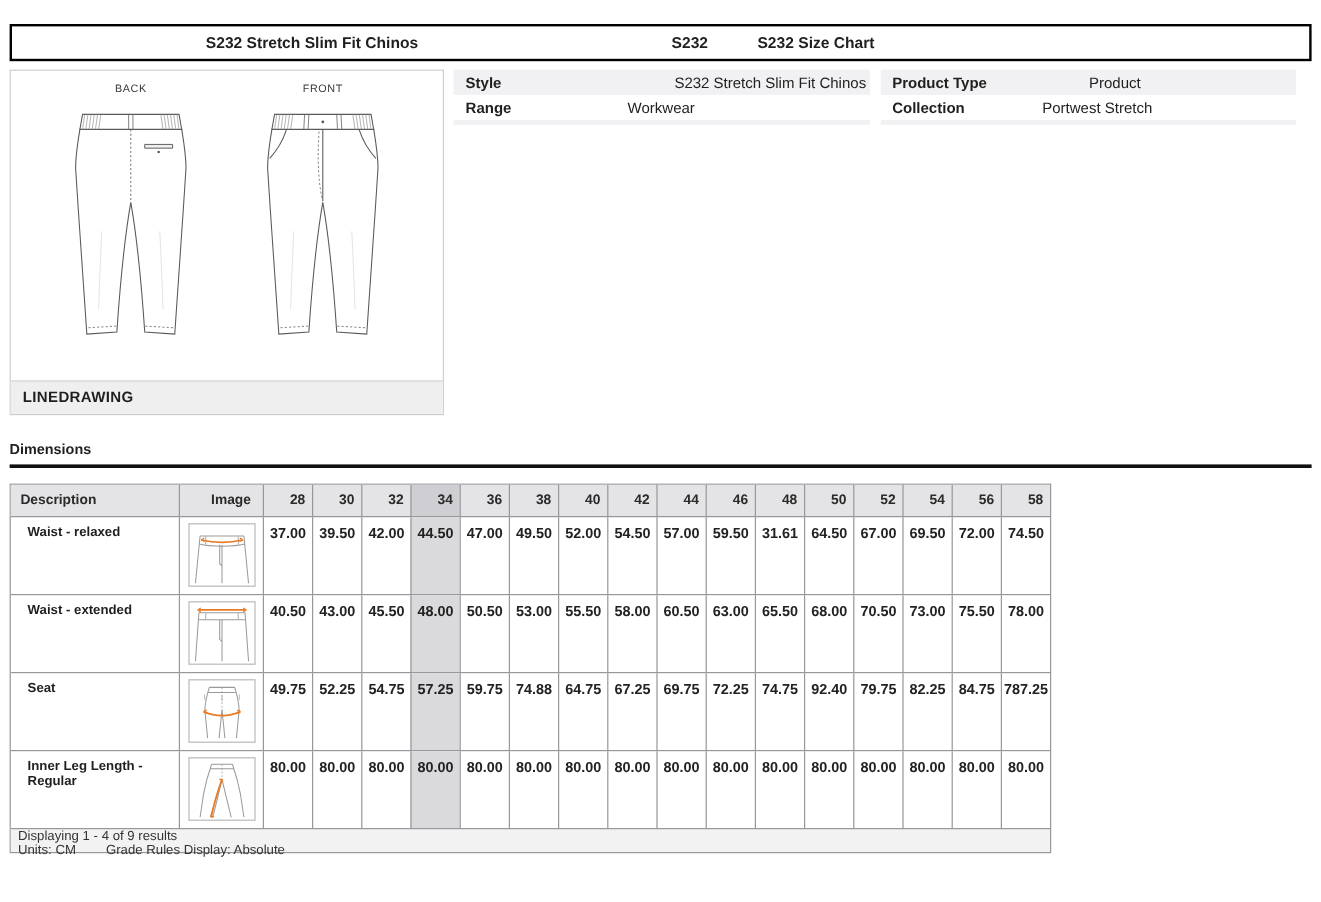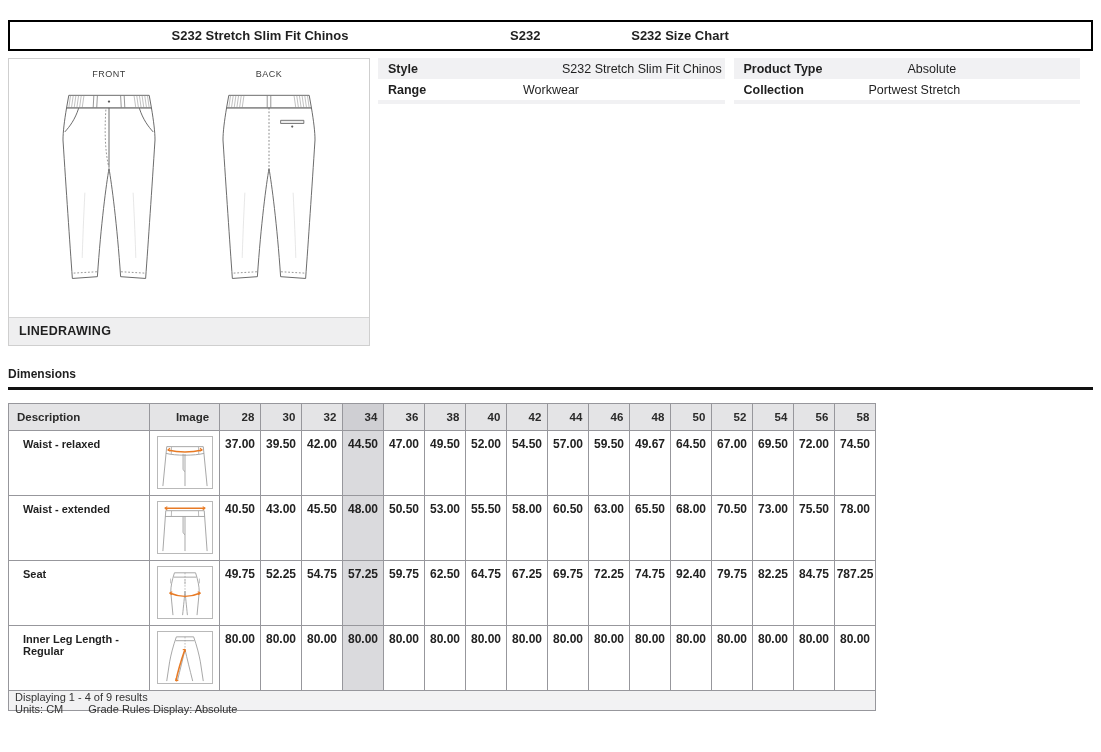--- a/index.html
+++ b/index.html
@@ -7,21 +7,21 @@
   body { width:1101px; height:752px; font-family:"Liberation Sans", sans-serif; color:#1f1f1f; overflow:hidden; }
   .page { position:relative; width:1101px; height:752px; }
 
   
   .header-bar {
     margin:20px 8px 0 8px; height:31px; border:2px solid #000;
     display:grid; grid-template-columns:500px 80px 180px 1fr; align-items:center;
     font-weight:bold; font-size:13px; background:#fff;
   }
   .hb-title { text-align:center; }
-  .hb-code  { text-align:left; }
+  .hb-code  { text-align:right; }
   .hb-chart { text-align:center; }
   .hb-status{ text-align:right; padding-right:10px; }
 
   
   .content-row { display:flex; margin:7px 8px 0 8px; align-items:flex-start; }
 
   .line-panel { width:362px; border:1px solid #cfcfcf; background:#fff; }
   .drawings { height:258px; display:flex; justify-content:center; gap:26px; padding-top:10px; overflow:hidden; }
   .fig { display:flex; flex-direction:column; align-items:center; }
   .fig-label { font-size:9px; color:#3a3a3a; letter-spacing:0.5px; margin-bottom:2px; }
@@ -72,70 +72,70 @@
     <div class="hb-title">S232 Stretch Slim Fit Chinos</div>
     <div class="hb-code">S232</div>
     <div class="hb-chart">S232 Size Chart</div>
   </div>
 
   <div class="content-row">
 
     <div class="line-panel">
       <div class="drawings">
         <div class="fig">
+          <div class="fig-label">BACK</div>
+          <svg width="134" height="210" viewBox="0 0 150 235" fill="none" stroke="#5a5a5a" stroke-width="1">
+            <path d="M27.5 30 C25 45 23.5 57 23.5 66 C27 120 31 180 34 221 L62 219 C66 160 72 115 75 98 C78 115 84 160 88 219 L116 221 C119 180 123 120 126.5 66 C126.5 57 125 45 122.5 30 Z" fill="#fff"></path>
+            <path d="M30 16 L120 16 L122.5 30 L27.5 30 Z" fill="#fff"></path>
+            <path d="M32 16 L30 30 M35 16 L33 30 M38 16 L36 30 M41 16 L39 30 M44 16 L42 30 M47 16 L45 30" stroke-width="0.6" stroke="#8a8a8a"></path>
+            <path d="M103 16 L105 30 M106 16 L108 30 M109 16 L111 30 M112 16 L114 30 M115 16 L117 30 M118 16 L120 30" stroke-width="0.6" stroke="#8a8a8a"></path>
+            <path d="M73 16.5 L73 29.5 M77 16.5 L77 29.5" stroke-width="0.7"></path>
+            <path d="M75 30 L75 97" stroke-dasharray="2 2" stroke-width="0.8"></path>
+            <path d="M88 44 L114 44 L114 47.5 L88 47.5 Z" fill="#efefef" stroke-width="0.9"></path>
+            <circle cx="101" cy="51" r="1.2" fill="#5a5a5a" stroke="none"></circle>
+            <path d="M35.5 215 L61.5 213.5 M88.5 213.5 L114.5 215" stroke-dasharray="2 2" stroke-width="0.7"></path>
+            <path d="M48 125 C46.5 155 45.5 180 45 198 M102 125 C103.5 155 104.5 180 105 198" stroke="#d9d9d9" stroke-width="0.7"></path>
+          </svg>
+        </div>
+        <div class="fig">
           <div class="fig-label">FRONT</div>
           <svg width="134" height="210" viewBox="0 0 150 235" fill="none" stroke="#5a5a5a" stroke-width="1">
             <path d="M27.5 30 C25 45 23.5 57 23.5 66 C27 120 31 180 34 221 L62 219 C66 160 72 115 75 98 C78 115 84 160 88 219 L116 221 C119 180 123 120 126.5 66 C126.5 57 125 45 122.5 30 Z" fill="#fff"></path>
             <path d="M30 16 L120 16 L122.5 30 L27.5 30 Z" fill="#fff"></path>
             <path d="M32 16 L30 30 M35 16 L33 30 M38 16 L36 30 M41 16 L39 30 M44 16 L42 30 M47 16 L45 30" stroke-width="0.6" stroke="#8a8a8a"></path>
             <path d="M103 16 L105 30 M106 16 L108 30 M109 16 L111 30 M112 16 L114 30 M115 16 L117 30 M118 16 L120 30" stroke-width="0.6" stroke="#8a8a8a"></path>
             <path d="M58 16.5 L57.3 29.5 M62 16.5 L61.3 29.5 M88 16.5 L88.7 29.5 M92 16.5 L92.7 29.5" stroke-width="0.7"></path>
             <circle cx="75" cy="23" r="1.3" fill="#5a5a5a" stroke="none"></circle>
             <path d="M75 30 L75 97"></path>
             <path d="M71.5 32 C70 55 70.5 76 74.2 94" stroke-dasharray="2 2" stroke-width="0.7"></path>
             <path d="M41 30.5 C37 43 31 51 25.5 57 M109 30.5 C113 43 119 51 124.5 57"></path>
             <path d="M35.5 215 L61.5 213.5 M88.5 213.5 L114.5 215" stroke-dasharray="2 2" stroke-width="0.7"></path>
             <path d="M48 125 C46.5 155 45.5 180 45 198 M102 125 C103.5 155 104.5 180 105 198" stroke="#d9d9d9" stroke-width="0.7"></path>
           </svg>
         </div>
-        <div class="fig">
-          <div class="fig-label">BACK</div>
-          <svg width="134" height="210" viewBox="0 0 150 235" fill="none" stroke="#5a5a5a" stroke-width="1">
-            <path d="M27.5 30 C25 45 23.5 57 23.5 66 C27 120 31 180 34 221 L62 219 C66 160 72 115 75 98 C78 115 84 160 88 219 L116 221 C119 180 123 120 126.5 66 C126.5 57 125 45 122.5 30 Z" fill="#fff"></path>
-            <path d="M30 16 L120 16 L122.5 30 L27.5 30 Z" fill="#fff"></path>
-            <path d="M32 16 L30 30 M35 16 L33 30 M38 16 L36 30 M41 16 L39 30 M44 16 L42 30 M47 16 L45 30" stroke-width="0.6" stroke="#8a8a8a"></path>
-            <path d="M103 16 L105 30 M106 16 L108 30 M109 16 L111 30 M112 16 L114 30 M115 16 L117 30 M118 16 L120 30" stroke-width="0.6" stroke="#8a8a8a"></path>
-            <path d="M73 16.5 L73 29.5 M77 16.5 L77 29.5" stroke-width="0.7"></path>
-            <path d="M75 30 L75 97" stroke-dasharray="2 2" stroke-width="0.8"></path>
-            <path d="M88 44 L114 44 L114 47.5 L88 47.5 Z" fill="#efefef" stroke-width="0.9"></path>
-            <circle cx="101" cy="51" r="1.2" fill="#5a5a5a" stroke="none"></circle>
-            <path d="M35.5 215 L61.5 213.5 M88.5 213.5 L114.5 215" stroke-dasharray="2 2" stroke-width="0.7"></path>
-            <path d="M48 125 C46.5 155 45.5 180 45 198 M102 125 C103.5 155 104.5 180 105 198" stroke="#d9d9d9" stroke-width="0.7"></path>
-          </svg>
-        </div>
       </div>
       <div class="line-caption">LINEDRAWING</div>
     </div>
 
     <div class="style-info">
       <div class="si-table left">
         <div class="si-row odd">
           <div class="si-label">Style</div>
           <div class="si-value">S232 Stretch Slim Fit Chinos</div>
         </div>
         <div class="si-row">
           <div class="si-label">Range</div>
           <div class="si-value">Workwear</div>
         </div>
         <div class="si-strip"></div>
       </div>
       <div class="si-table right">
         <div class="si-row odd">
           <div class="si-label">Product Type</div>
-          <div class="si-value">Absolute</div>
+          <div class="si-value">Product</div>
         </div>
         <div class="si-row">
           <div class="si-label">Collection</div>
           <div class="si-value">Portwest Stretch</div>
         </div>
         <div class="si-strip"></div>
       </div>
     </div>
   </div>
 
@@ -180,21 +180,21 @@
           <div class="td val">37.00</div>
           <div class="td val">39.50</div>
           <div class="td val">42.00</div>
           <div class="td val hl">44.50</div>
           <div class="td val">47.00</div>
           <div class="td val">49.50</div>
           <div class="td val">52.00</div>
           <div class="td val">54.50</div>
           <div class="td val">57.00</div>
           <div class="td val">59.50</div>
-          <div class="td val">49.67</div>
+          <div class="td val">31.61</div>
           <div class="td val">64.50</div>
           <div class="td val">67.00</div>
           <div class="td val">69.50</div>
           <div class="td val">72.00</div>
           <div class="td val">74.50</div>
         </div>
         <div class="tr data">
           <div class="td desc">Waist - extended</div>
           <div class="td imgc">
             <div class="thumb">
@@ -234,21 +234,21 @@
                 <path d="M12 26 Q28 33 44 26" stroke="#e87b26" stroke-width="1.5"></path>
                 <path d="M12 26 l2.8 -1.3 M12 26 l2.4 1.9 M44 26 l-2.8 -1.3 M44 26 l-2.4 1.9" stroke="#e87b26" stroke-width="1.1"></path>
               </svg>
             </div>
           </div>
           <div class="td val">49.75</div>
           <div class="td val">52.25</div>
           <div class="td val">54.75</div>
           <div class="td val hl">57.25</div>
           <div class="td val">59.75</div>
-          <div class="td val">62.50</div>
+          <div class="td val">74.88</div>
           <div class="td val">64.75</div>
           <div class="td val">67.25</div>
           <div class="td val">69.75</div>
           <div class="td val">72.25</div>
           <div class="td val">74.75</div>
           <div class="td val">92.40</div>
           <div class="td val">79.75</div>
           <div class="td val">82.25</div>
           <div class="td val">84.75</div>
           <div class="td val">787.25</div>

